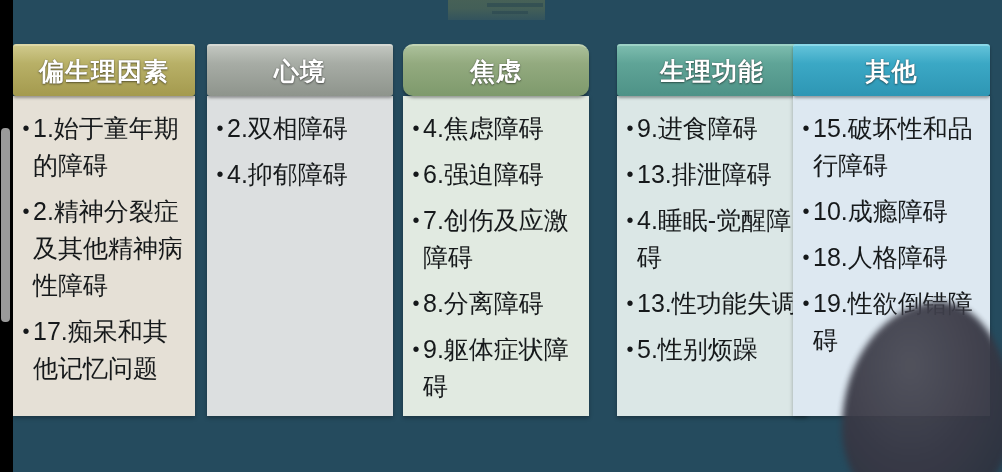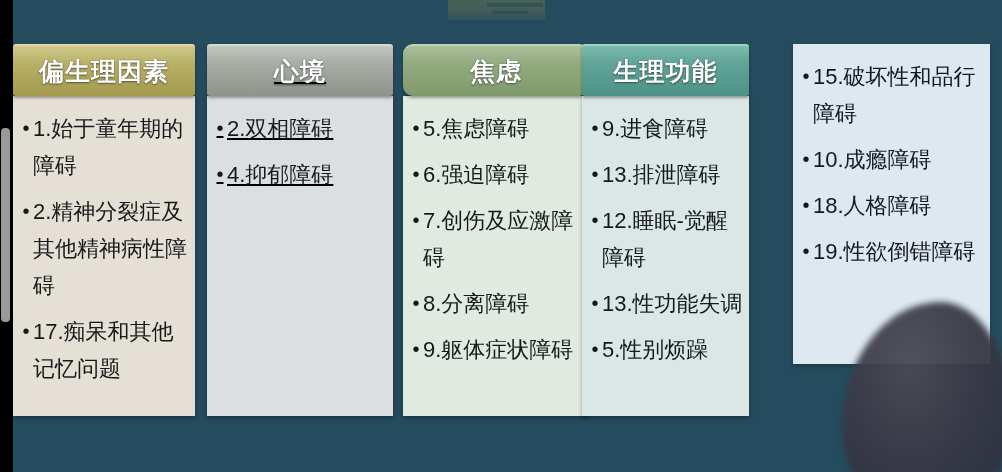--- a/index.html
+++ b/index.html
@@ -116,32 +116,32 @@
   .bullet {
     flex: 0 0 auto;
     width: 14px;
     text-align: center;
     font-size: 20px;
     line-height: 36px;
     color: #15181a;
   }
   .item-text {
     flex: 1 1 auto;
-    font-size: 22px;
+    font-size: 25px;
     line-height: 37px;
     color: #16191b;
     letter-spacing: 0px;
     word-break: break-all;
   }
 
   
   #col-1 { left: 13px;  width: 182px; }
-  #col-2 { left: 207px; width: 186px; text-decoration: underline; }
+  #col-2 { left: 207px; width: 186px; }
   #col-3 { left: 403px; width: 186px; }
-  #col-4 { left: 582px; width: 167px; }
+  #col-4 { left: 617px; width: 190px; }
   #col-5 { left: 793px; width: 197px; }
 
   #col-1 .col-body { height: 320px; }
   #col-2 .col-body { height: 320px; }
   #col-3 .col-body { height: 320px; }
   #col-4 .col-body { height: 320px; }
   #col-5 .col-body { height: 320px; }
 
   
   .hdr-1 { background: linear-gradient(180deg, #cfc98b 0%, #b8b067 35%, #a49a4e 100%); border-top: 2px solid #ded8a6; }
@@ -206,21 +206,21 @@
       </div>
     </div>
 
     <div class="col" id="col-3">
       <div class="col-header hdr-3">
         <span class="col-header-label">焦虑</span>
       </div>
       <div class="col-body bdy-3">
         <div class="item">
           <span class="bullet">•</span>
-          <span class="item-text">5.焦虑障碍</span>
+          <span class="item-text">4.焦虑障碍</span>
         </div>
         <div class="item">
           <span class="bullet">•</span>
           <span class="item-text">6.强迫障碍</span>
         </div>
         <div class="item">
           <span class="bullet">•</span>
           <span class="item-text">7.创伤及应激障碍</span>
         </div>
         <div class="item">
@@ -242,34 +242,37 @@
         <div class="item">
           <span class="bullet">•</span>
           <span class="item-text">9.进食障碍</span>
         </div>
         <div class="item">
           <span class="bullet">•</span>
           <span class="item-text">13.排泄障碍</span>
         </div>
         <div class="item">
           <span class="bullet">•</span>
-          <span class="item-text">12.睡眠-觉醒障碍</span>
+          <span class="item-text">4.睡眠-觉醒障碍</span>
         </div>
         <div class="item">
           <span class="bullet">•</span>
           <span class="item-text">13.性功能失调</span>
         </div>
         <div class="item">
           <span class="bullet">•</span>
           <span class="item-text">5.性别烦躁</span>
         </div>
       </div>
     </div>
 
     <div class="col" id="col-5">
+      <div class="col-header hdr-5">
+        <span class="col-header-label">其他</span>
+      </div>
       <div class="col-body bdy-5">
         <div class="item">
           <span class="bullet">•</span>
           <span class="item-text">15.破坏性和品行障碍</span>
         </div>
         <div class="item">
           <span class="bullet">•</span>
           <span class="item-text">10.成瘾障碍</span>
         </div>
         <div class="item">

